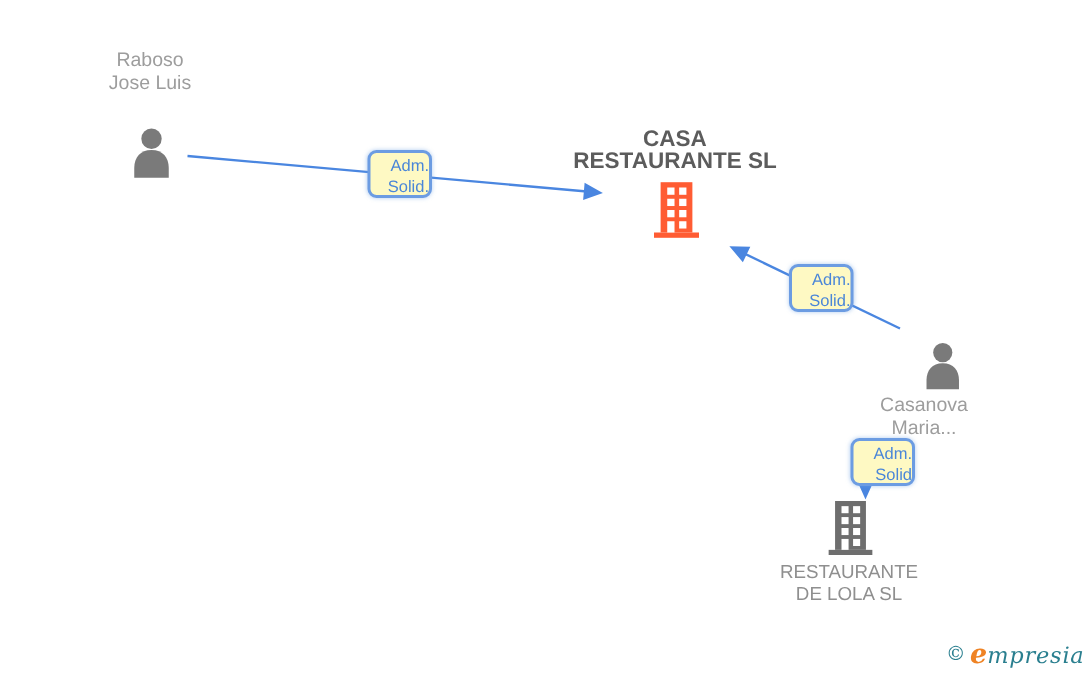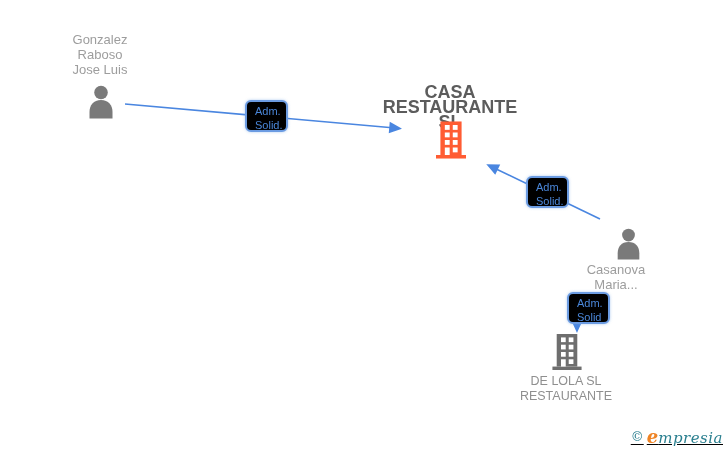--- a/index.html
+++ b/index.html
@@ -4,33 +4,33 @@
 <style>
   html,body{margin:0;padding:0;background:#ffffff;}
   .stage{
     position:relative;width:728px;height:450px;overflow:hidden;background:#ffffff;
     font-family:"Liberation Sans","DejaVu Sans",sans-serif;
   }
   .edges-svg{position:absolute;left:0;top:0;z-index:1;}
   .node-icon{position:absolute;z-index:2;cursor:pointer;}
   .node-label{position:absolute;z-index:2;text-align:center;cursor:pointer;}
   .person-label{color:#9d9d9d;font-size:13px;line-height:15px;}
-  .company-main-label{color:#5c5c5c;font-size:18px;line-height:15px;font-weight:bold;}
+  .company-main-label{color:#5c5c5c;font-size:15px;line-height:15px;font-weight:bold;}
   .company-sub-label{color:#8f8f8f;font-size:12.5px;line-height:15px;}
   .edge-label{
-    position:absolute;z-index:3;background:#000000;
+    position:absolute;z-index:3;background:#fef9c3;
     border:2px solid #6c9ce2;border-radius:6px;
     box-shadow:0 0 3px rgba(110,160,225,.55);
     color:#4a86d8;font-size:11px;line-height:14px;
-    padding:2px 0 2px 8px;box-sizing:border-box;text-align:left;
+    padding:2px 0 2px 8px;box-sizing:border-box;text-align:right;
   }
   .watermark{
     position:absolute;right:5px;bottom:3px;z-index:4;cursor:pointer;
     font-family:"DejaVu Serif","Liberation Serif",serif;
-    font-style:italic;white-space:nowrap;text-decoration:underline;
+    font-style:italic;white-space:nowrap;
   }
   .wm-copy{color:#2a7f8f;font-size:13px;font-style:normal;vertical-align:2px;margin-right:3px;}
   .wm-e{color:#ef8324;font-size:18px;font-weight:bold;}
   .wm-rest{color:#2a7f8f;font-size:15px;letter-spacing:.5px;}
 </style>
 </head>
 <body>
 
 <div class="stage">
 
@@ -42,21 +42,20 @@
 
       <line x1="600" y1="219" x2="492" y2="167"></line>
       <polygon points="0,0 -10,-4.5 -10,4.5" transform="translate(488,165) rotate(-154.3)"></polygon>
 
       <line x1="577" y1="298" x2="577" y2="326"></line>
       <polygon points="0,0 -10,-4.5 -10,4.5" transform="translate(577,331) rotate(90)"></polygon>
     </g>
   </svg>
 
   <div class="node-label person-label" style="left:40px;top:32px;width:120px;">
-    <div>Gonzalez</div>
     <div>Raboso</div>
     <div>Jose Luis</div>
   </div>
   <svg class="node-icon" style="left:86px;top:85px;" width="30" height="34" viewBox="0 0 30 34">
     <g fill="#7a7a7a">
       <circle cx="15" cy="7.5" r="6.8"></circle>
       <path d="M15 15 C7.5,15 3.5,20 3.5,27 L3.5,33.5 L26.5,33.5 L26.5,27 C26.5,20 22.5,15 15,15 Z"></path>
     </g>
   </svg>
 
@@ -102,22 +101,22 @@
       <rect x="19" y="4" width="5.5" height="5.5"></rect>
       <rect x="10" y="12.5" width="5.5" height="5.5"></rect>
       <rect x="19" y="12.5" width="5.5" height="5.5"></rect>
       <rect x="10" y="21" width="5.5" height="5.5"></rect>
       <rect x="19" y="21" width="5.5" height="5.5"></rect>
       <rect x="10" y="29.5" width="5.5" height="8.5"></rect>
       <rect x="19" y="29.5" width="5.5" height="5.5"></rect>
     </g>
   </svg>
   <div class="node-label company-sub-label" style="left:496px;top:374px;width:140px;">
+    <div>RESTAURANTE</div>
     <div>DE LOLA SL</div>
-    <div>RESTAURANTE</div>
   </div>
 
   <div class="edge-label" style="left:245px;top:100px;width:43px;height:32px;">
     <div>Adm.</div>
     <div>Solid.</div>
   </div>
   <div class="edge-label" style="left:526px;top:176px;width:43px;height:32px;">
     <div>Adm.</div>
     <div>Solid.</div>
   </div>

